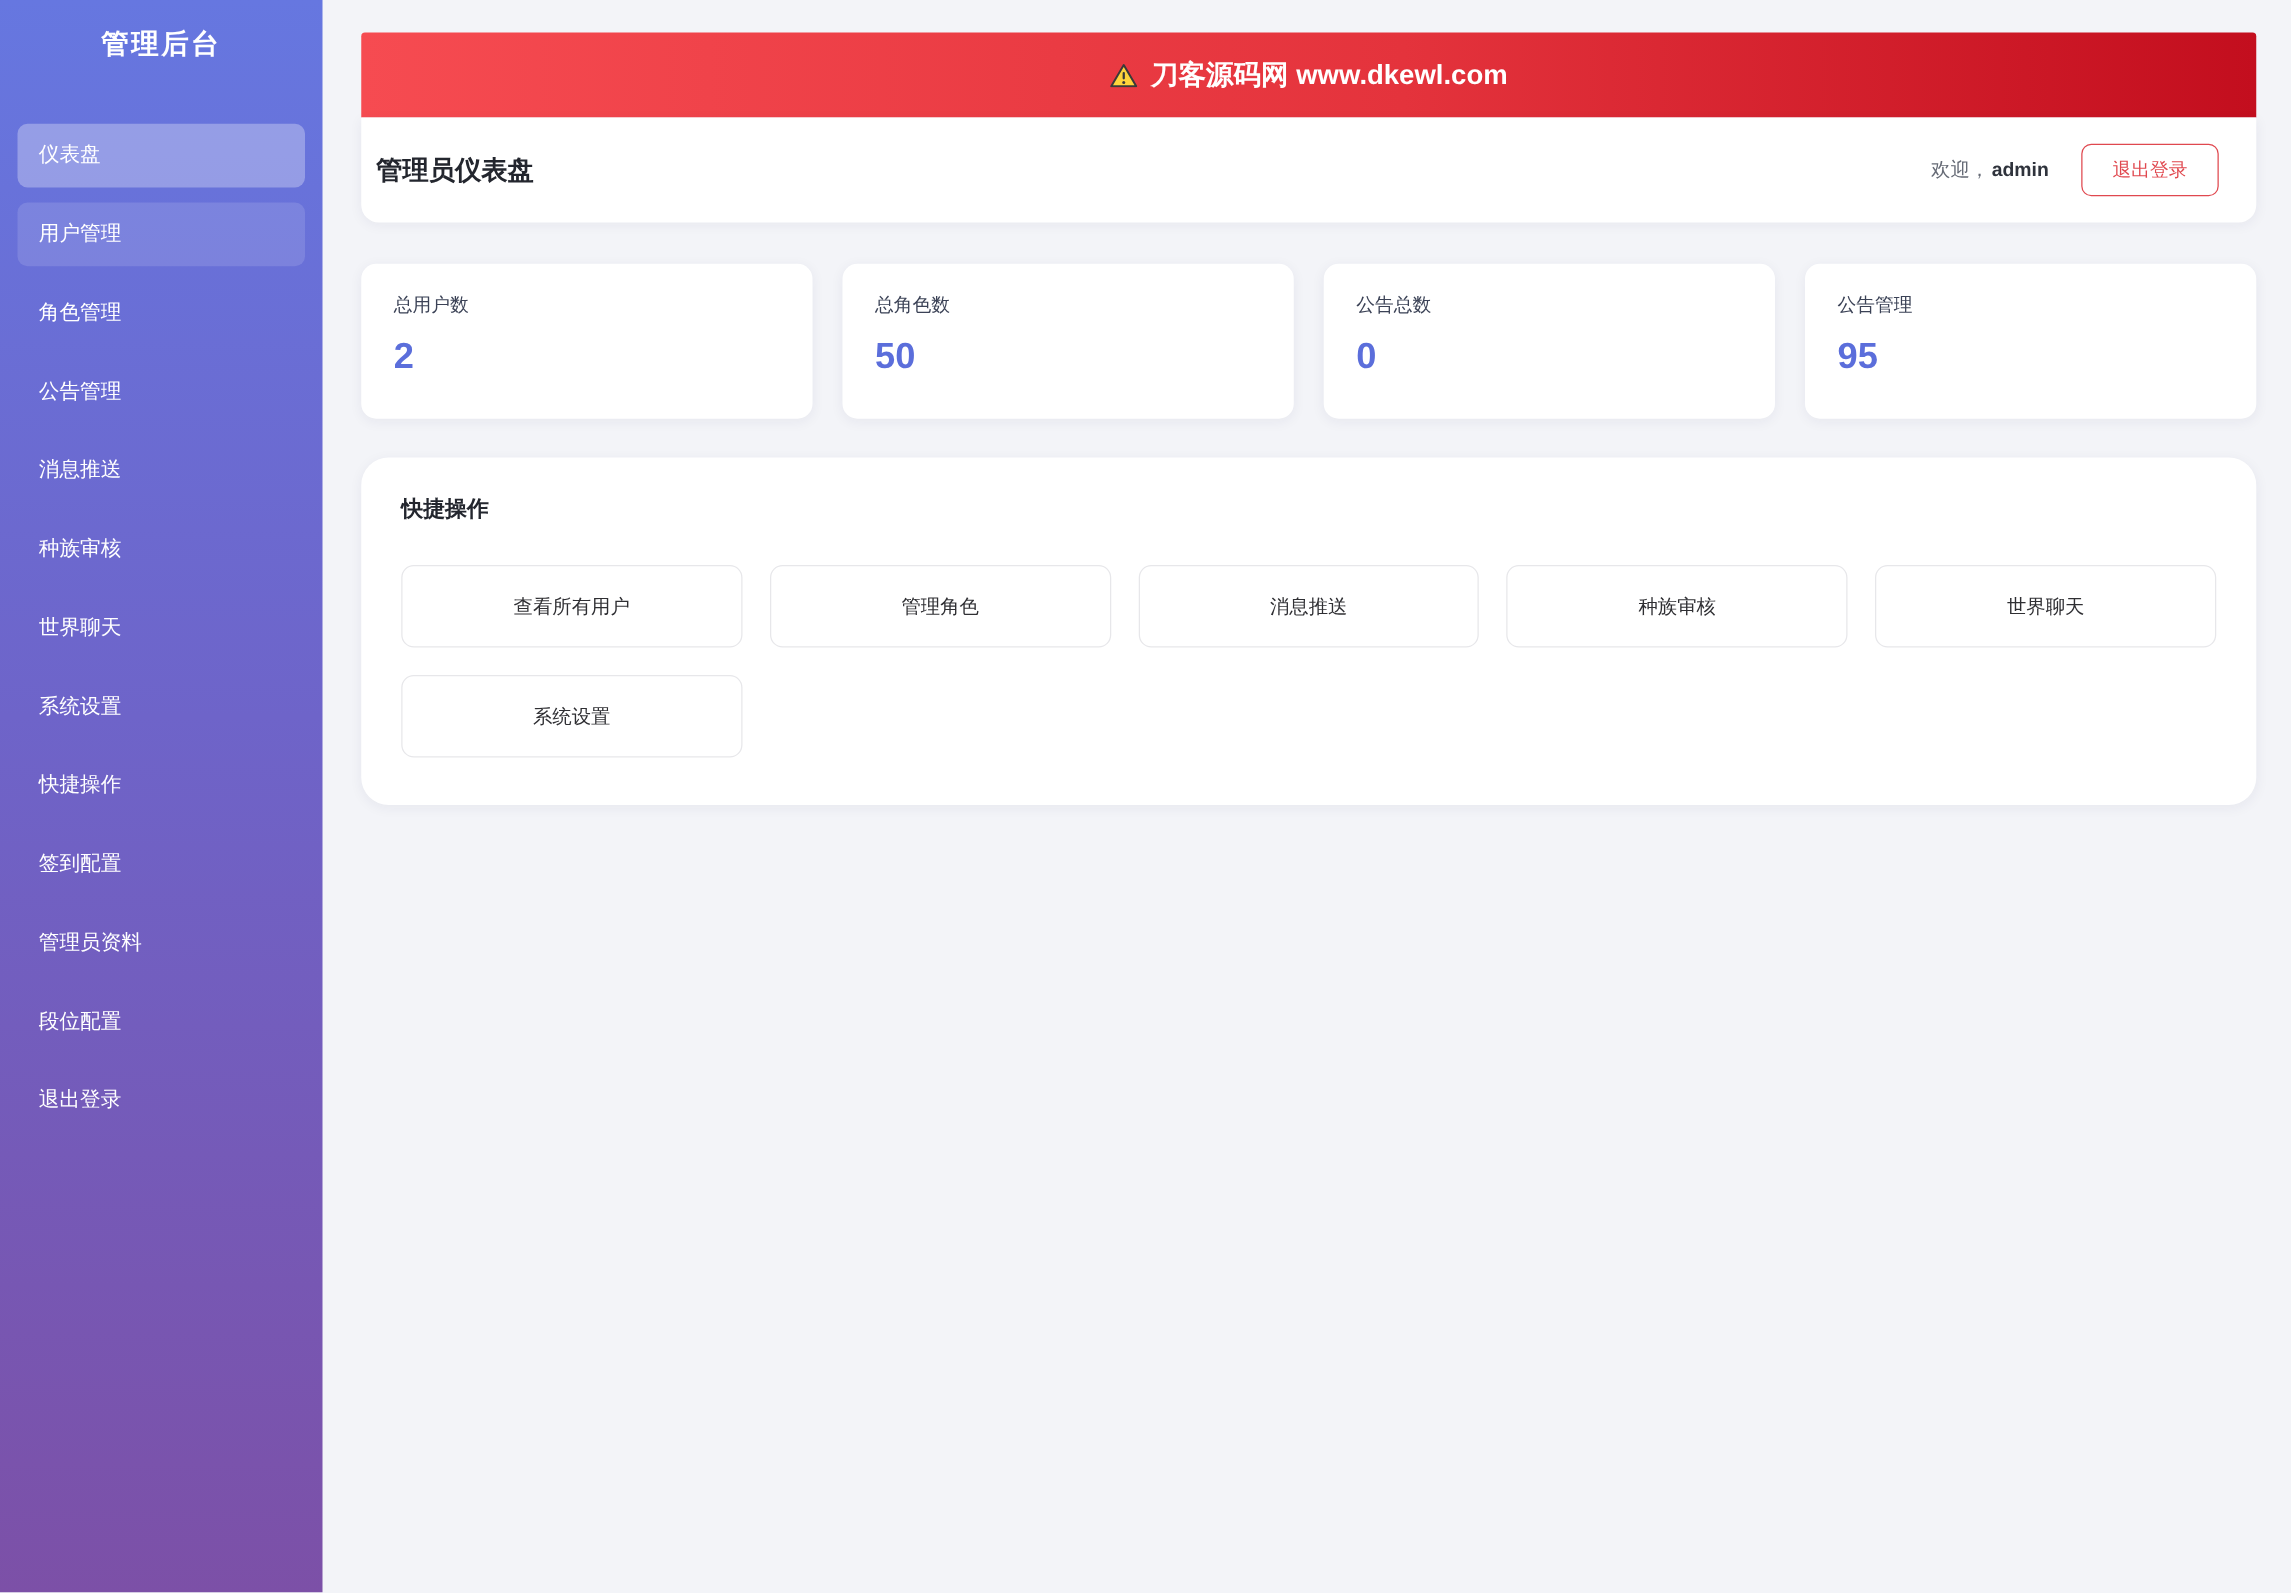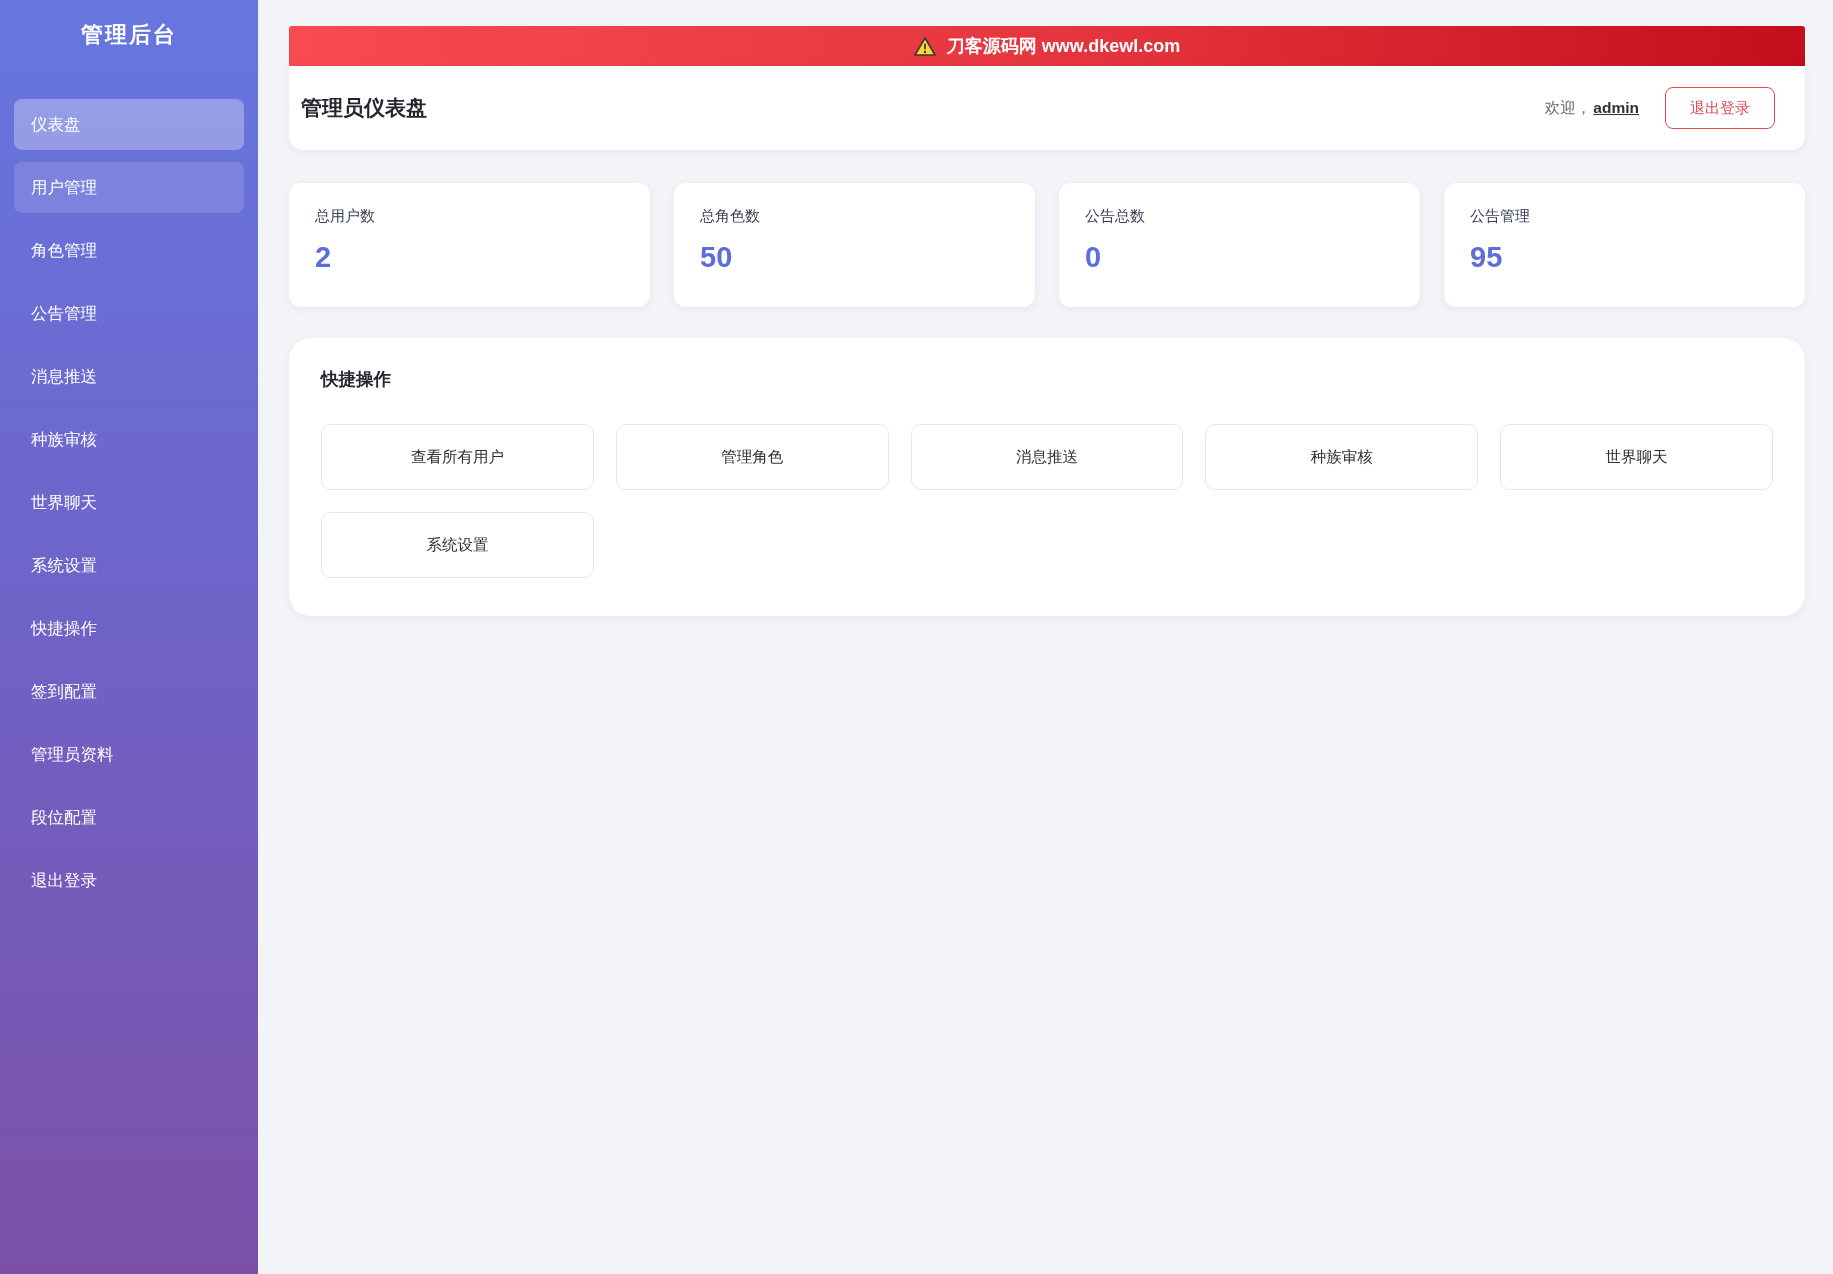--- a/index.html
+++ b/index.html
@@ -28,37 +28,37 @@
     color:#fff; font-size:16.5px; cursor:pointer;
     white-space:nowrap;
   }
   .sidebar-item.active    { background:rgba(255,255,255,0.30); }
   .sidebar-item.highlight { background:rgba(255,255,255,0.13); }
 
   
   .main { flex:1; padding:26px 28px 0 31px; }
 
   .banner {
-    height:40px; border-radius:3px 3px 0 0;
+    height:68px; border-radius:3px 3px 0 0;
     background:linear-gradient(90deg,#f64b51 0%,#e4333c 55%,#c30e1e 100%);
     display:flex; align-items:center; justify-content:center; gap:11px;
-    color:#fff; font-size:18px; font-weight:bold;
+    color:#fff; font-size:22px; font-weight:bold;
   }
   .warn-icon { display:inline-flex; }
 
   .header-card {
     height:84px; background:#fff; border-radius:0 0 14px 14px;
     box-shadow:0 2px 10px rgba(30,40,90,0.06);
     display:flex; align-items:center; justify-content:space-between;
     padding:0 30px 0 12px;
   }
   .page-title { font-size:21px; font-weight:bold; color:#23262e; }
   .header-right { display:flex; align-items:center; gap:26px; }
   .welcome { font-size:15.5px; color:#666b76; }
-  .welcome b { color:#2f333c; font-weight:bold; margin-left:2px;text-decoration:underline; }
+  .welcome b { color:#2f333c; font-weight:bold; margin-left:2px; }
   .logout-btn {
     background:#fff; border:1.5px solid #e0484f; color:#e0484f;
     font-size:15px; border-radius:8px; padding:0 24px; height:42px;
     cursor:pointer; font-family:inherit;
   }
 
   .stats-row {
     margin-top:33px;
     display:grid; grid-template-columns:repeat(4,1fr); gap:24px;
   }

